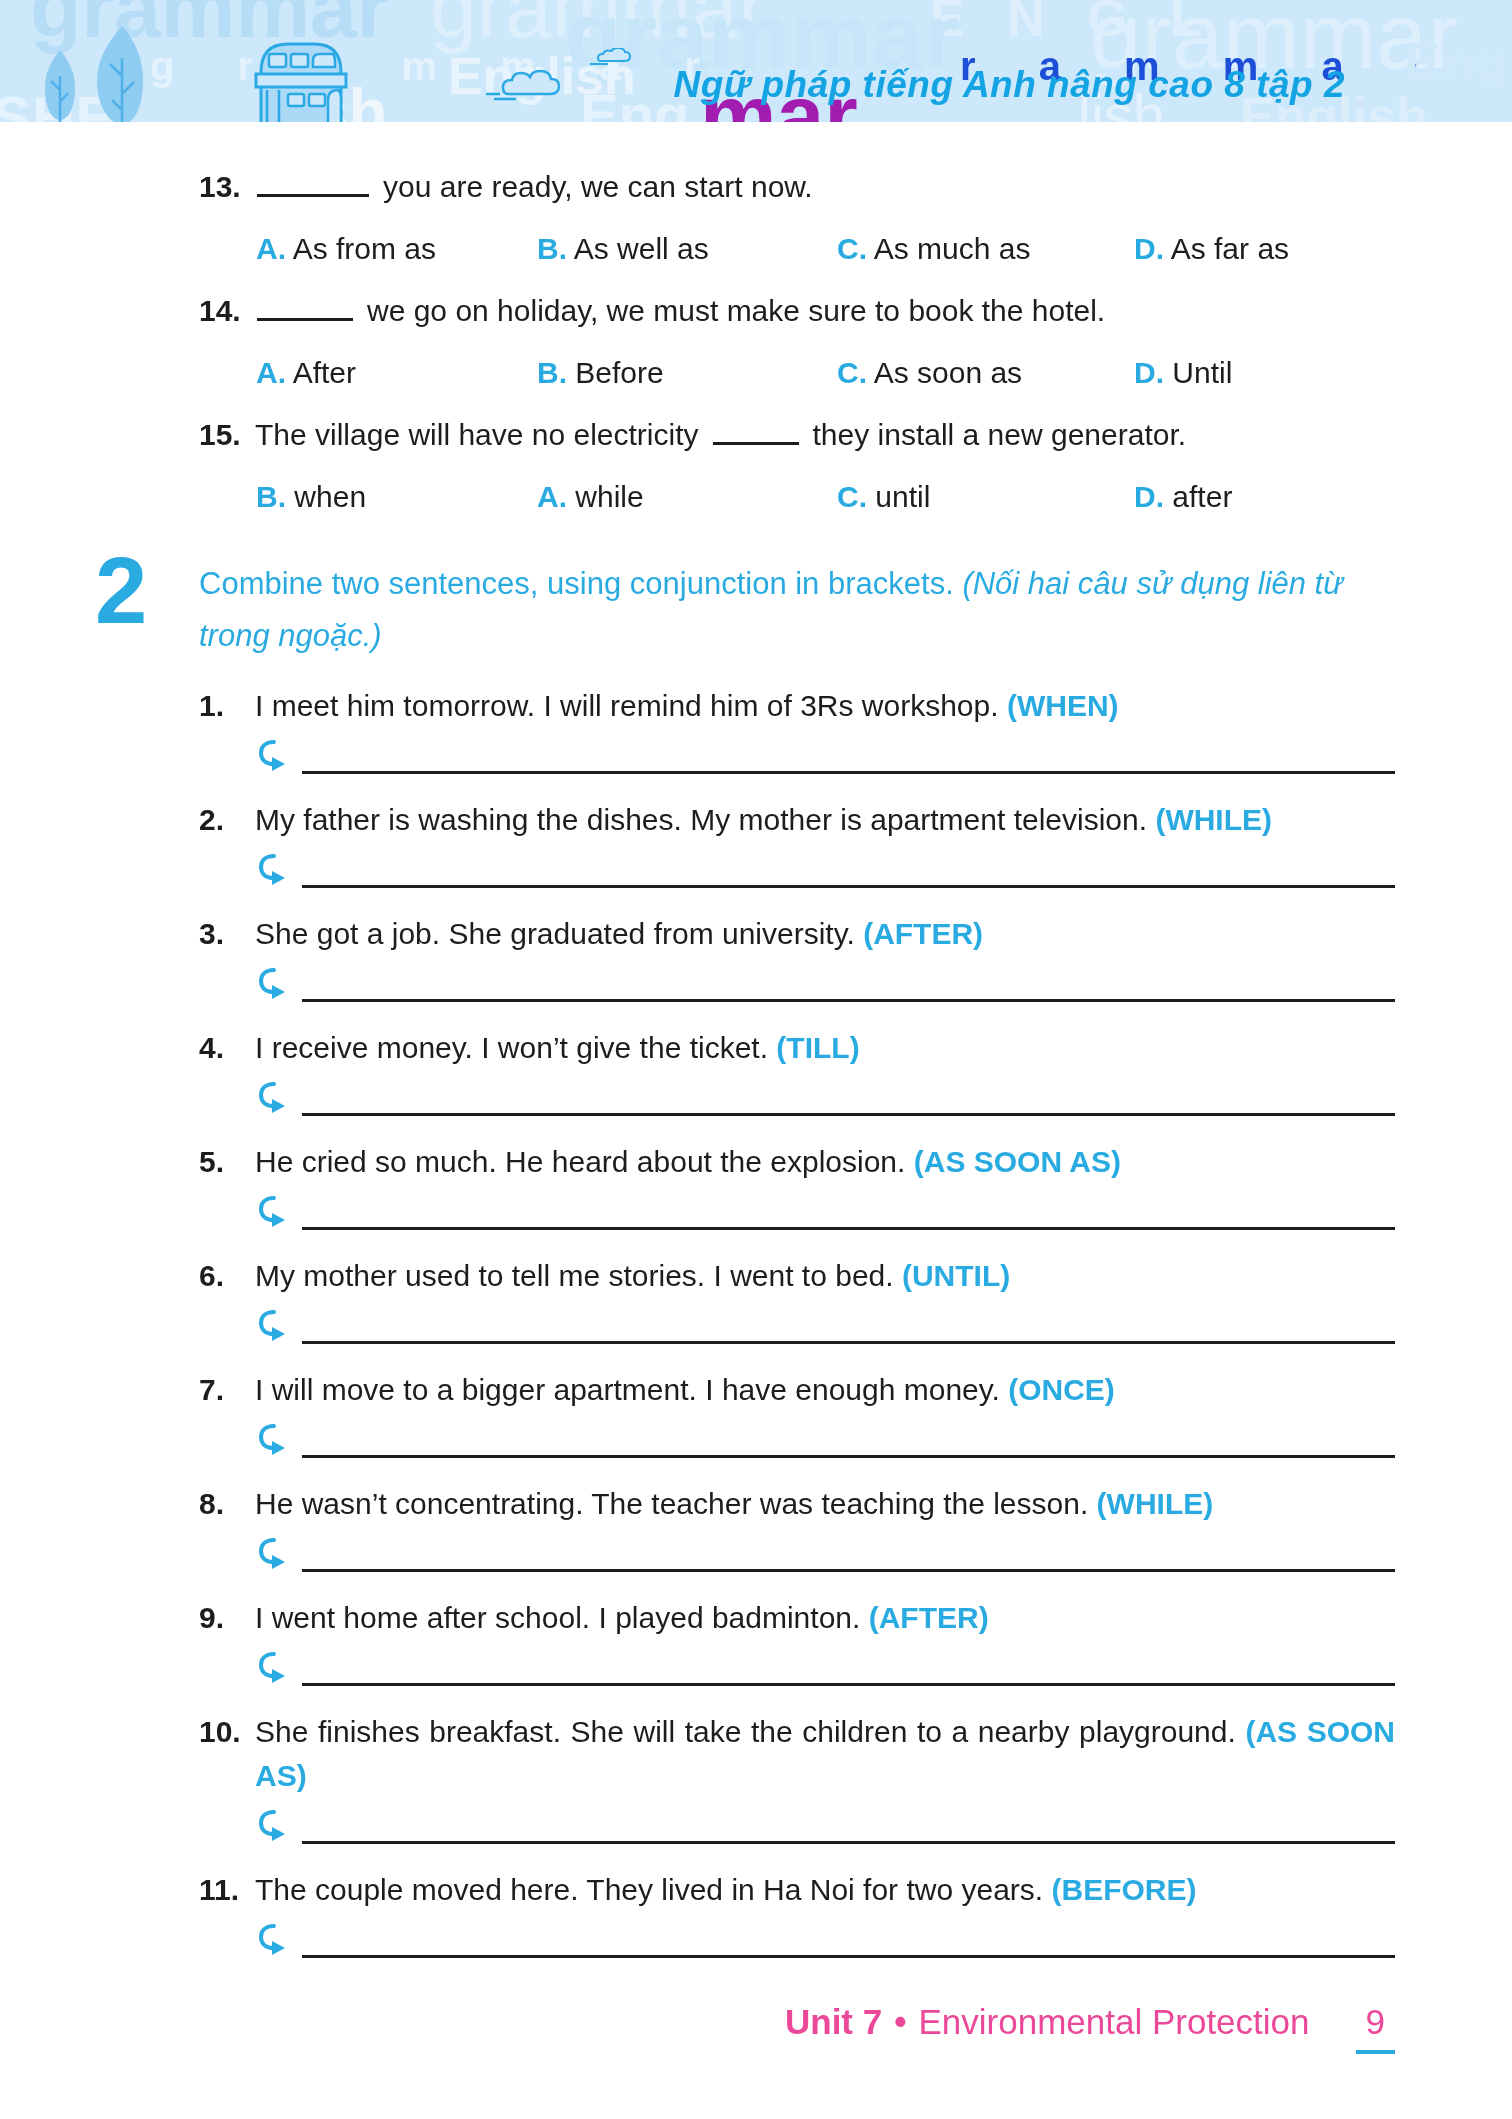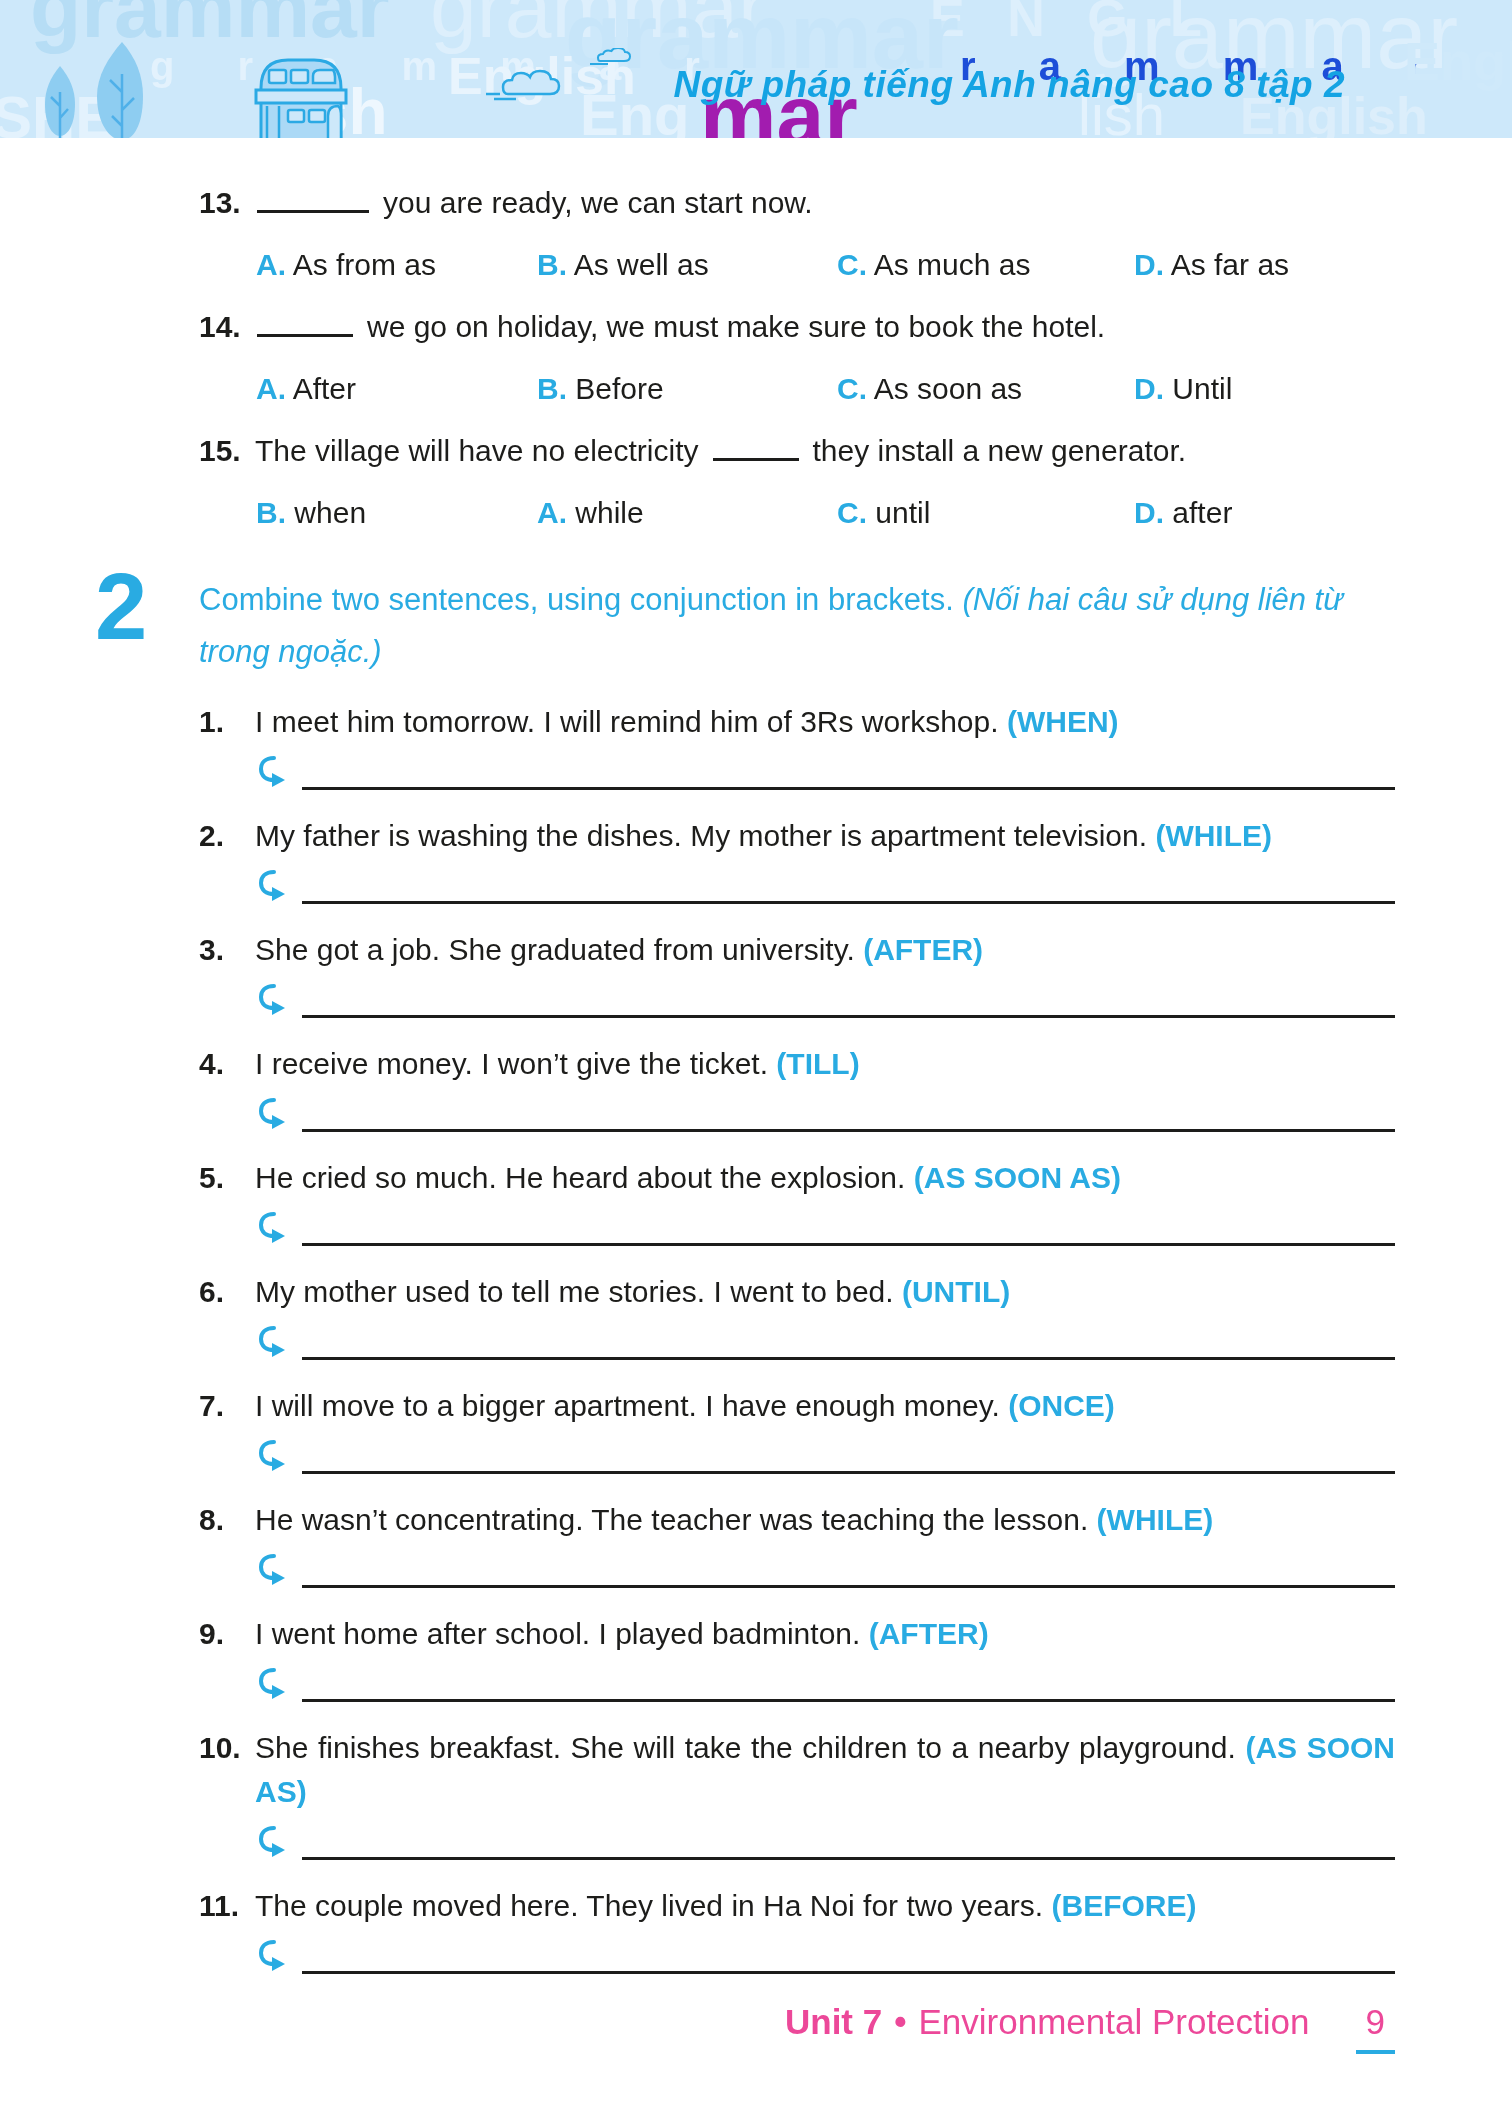--- a/index.html
+++ b/index.html
@@ -1,20 +1,20 @@
 <!DOCTYPE html>
 <html><head>
 <meta charset="utf-8">
 <style>
   html,body{margin:0;padding:0;background:#ffffff;}
   .page{position:relative;width:1512px;height:2119px;background:#ffffff;overflow:hidden;
         font-family:"Liberation Sans",sans-serif;color:#1d1d1b;}
 
   
-  .hdr{position:relative;height:138px;background:#cde8fa;overflow:hidden;}
+  .hdr{position:relative;height:122px;background:#cde8fa;overflow:hidden;}
   .wm{position:absolute;font-weight:bold;white-space:nowrap;line-height:1;letter-spacing:0;}
   .book-title{position:absolute;top:64px;right:167px;font-size:37px;font-weight:bold;
               font-style:italic;color:#14a3e3;letter-spacing:.5px;}
   .deco{position:absolute;}
 
   
   .content{padding:34px 117px 12px 199px;font-size:30px;}
 
   .qline{line-height:62px;white-space:nowrap;}
   .qnum{display:inline-block;width:56px;font-weight:bold;}

